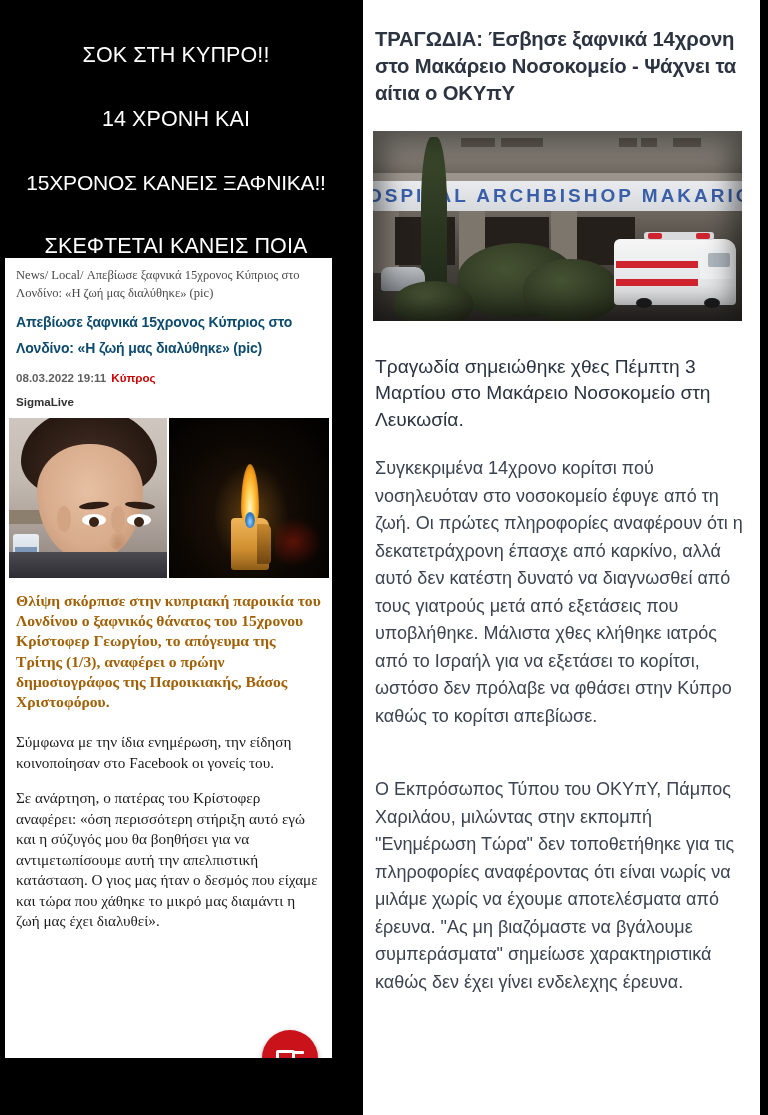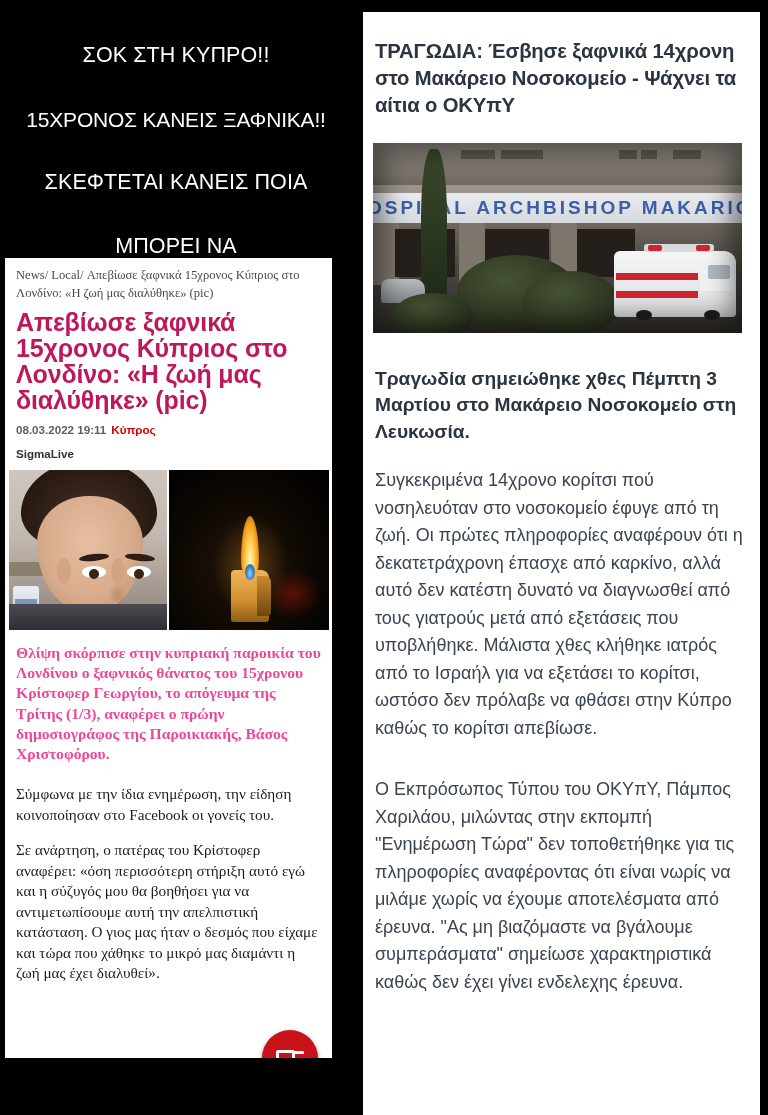--- a/index.html
+++ b/index.html
@@ -64,22 +64,22 @@
 
   #breadcrumb {
     color: #4a4a4a;
     font-size: 12.6px;
     line-height: 17.5px;
     font-family: Liberation Serif, serif;
     margin: 0 0 7px 0;
   }
 
   #left-headline {
-    color: #be185d;
-    font-size: 25px;
+    color: #0c4a6e;
+    font-size: 14px;
     line-height: 26px;
     font-weight: 700;
     font-family: "Liberation Sans", sans-serif;
     margin: 0 0 9px 0;
     letter-spacing: -0.15px;
   }
 
   #left-meta {
     font-size: 11.6px;
     line-height: 15px;
@@ -179,21 +179,21 @@
             background: radial-gradient(ellipse at 50% 55%, rgba(255,170,40,.28) 0%, rgba(255,140,20,0) 70%); }
   .c-red { position:absolute; right:8px; bottom:12px; width:46px; height:48px;
            background: radial-gradient(ellipse at 40% 50%, rgba(150,24,10,.55) 0%, rgba(90,10,5,0) 72%); }
 
   #left-body { padding: 8px 11px 0 11px; }
   .lb-lead {
     font-family: "Liberation Serif", serif;
     font-size: 15.6px;
     line-height: 20.2px;
     font-weight: 700;
-    color: #ec4899;
+    color: #a16207;
     margin: 0 0 20px 0;
   }
   .lb-p {
     font-family: "Liberation Serif", serif;
     font-size: 15.2px;
     line-height: 20.5px;
     color: #1b1b1b;
     margin: 0 0 15px 0;
   }
 
@@ -231,21 +231,21 @@
 
   .r-card {
     position: absolute;
     left: 8px;
     width: 397px;
     background: #ffffff;
     box-sizing: border-box;
     overflow: hidden;
   }
 
-  #r-card-top { top: 12px; height: 816px; }
+  #r-card-top { top: 0; height: 816px; }
 
   #right-headline {
     padding: 9px 12px 7px 12px;
     font-family: "Liberation Sans", sans-serif;
     font-size: 20.3px;
     line-height: 27px;
     font-weight: 700;
     color: #2b3440;
     letter-spacing: -0.15px;
   }
@@ -312,21 +312,21 @@
   .h-amb .cab { position:absolute; right:2px; top:10px; width:34px; height:30px; background:#eef0f2; border-radius:4px 10px 2px 2px; }
   .h-amb .cab::after { content:""; position:absolute; right:4px; top:4px; width:22px; height:14px; background:#aeb6bd; border-radius:2px; }
   .h-amb .wheel { position:absolute; bottom:-3px; width:16px; height:10px; background:#1c1c1e; border-radius:50%; }
   .h-vignette { position:absolute; inset:0; box-shadow: inset 0 0 26px 10px rgba(0,0,0,.45); }
 
   .r-sub {
     padding: 14px 12px 0 12px;
     font-family: "Liberation Sans", sans-serif;
     font-size: 19.2px;
     line-height: 26.5px;
-    font-weight: 700;
+    font-weight: 400;
     color: #2b3440;
   }
   .r-p {
     padding: 0 12px;
     margin-top: 22px;
     font-family: "Liberation Sans", sans-serif;
     font-size: 18px;
     line-height: 27.5px;
     font-weight: 400;
     color: #3b4450;
@@ -347,20 +347,21 @@
 </style>
 </head>
 <body>
 
 <div id="collage">
 
   <div id="left-column">
 
     <div id="shock-banner">
       <div>ΣΟΚ ΣΤΗ ΚΥΠΡΟ!!</div>
+      <div>14 ΧΡΟΝΗ ΚΑΙ</div>
       <div class="l3">15ΧΡΟΝΟΣ ΚΑΝΕΙΣ ΞΑΦΝΙΚΑ!!</div>
       <div>ΣΚΕΦΤΕΤΑΙ ΚΑΝΕΙΣ ΠΟΙΑ</div>
       <div>ΜΠΟΡΕΙ ΝΑ</div>
       <div>ΕΙΝΑΙ Η ΑΙΤΙΑ;;</div>
     </div>
 
     <div id="left-article">
 
       <div class="la-pad">
         <div id="breadcrumb">News/ Local/ Απεβίωσε ξαφνικά 15χρονος Κύπριος στο Λονδίνο: «Η ζωή μας διαλύθηκε» (pic)</div>

